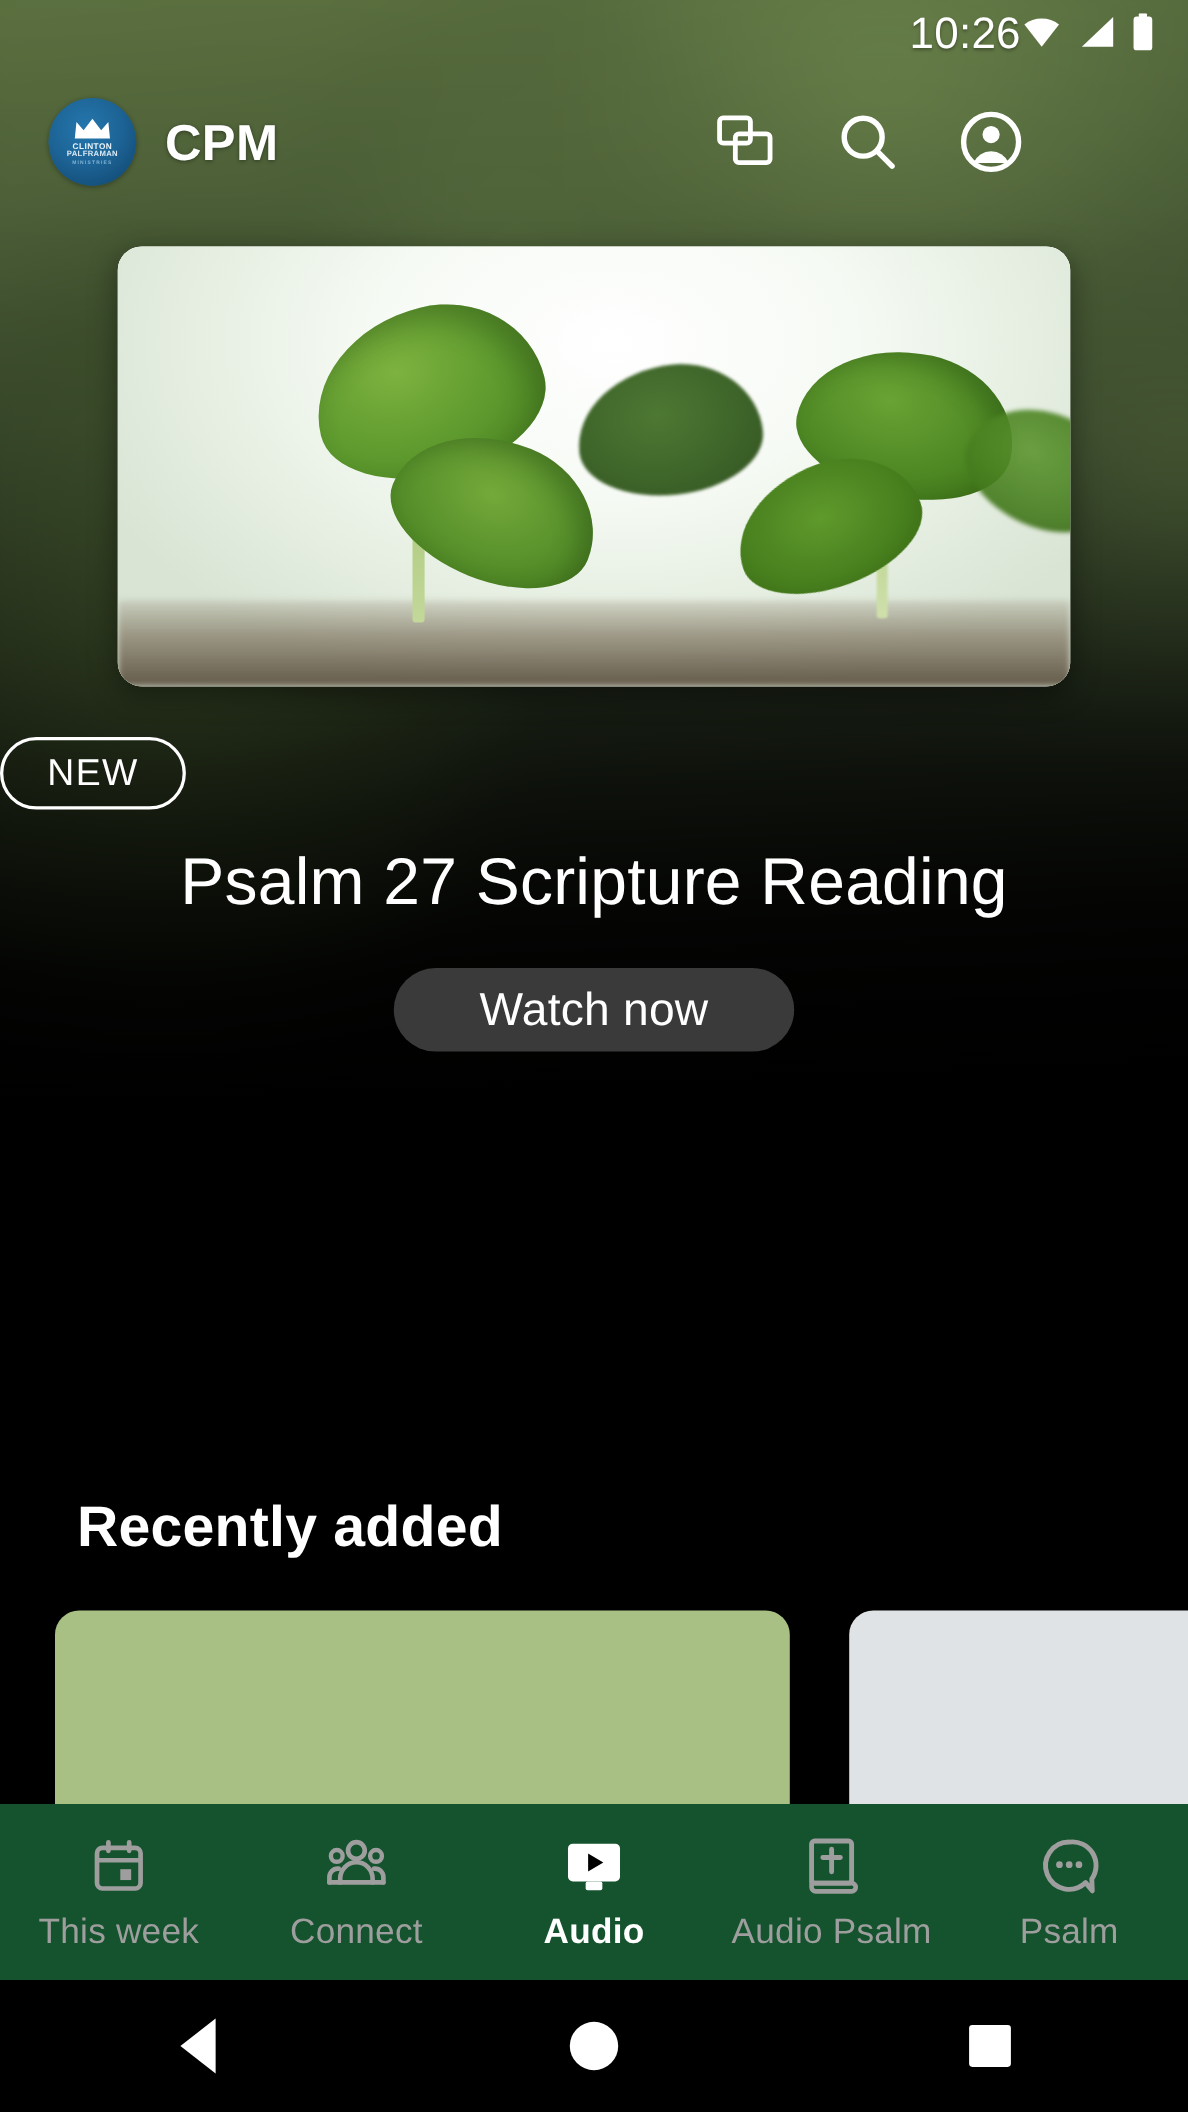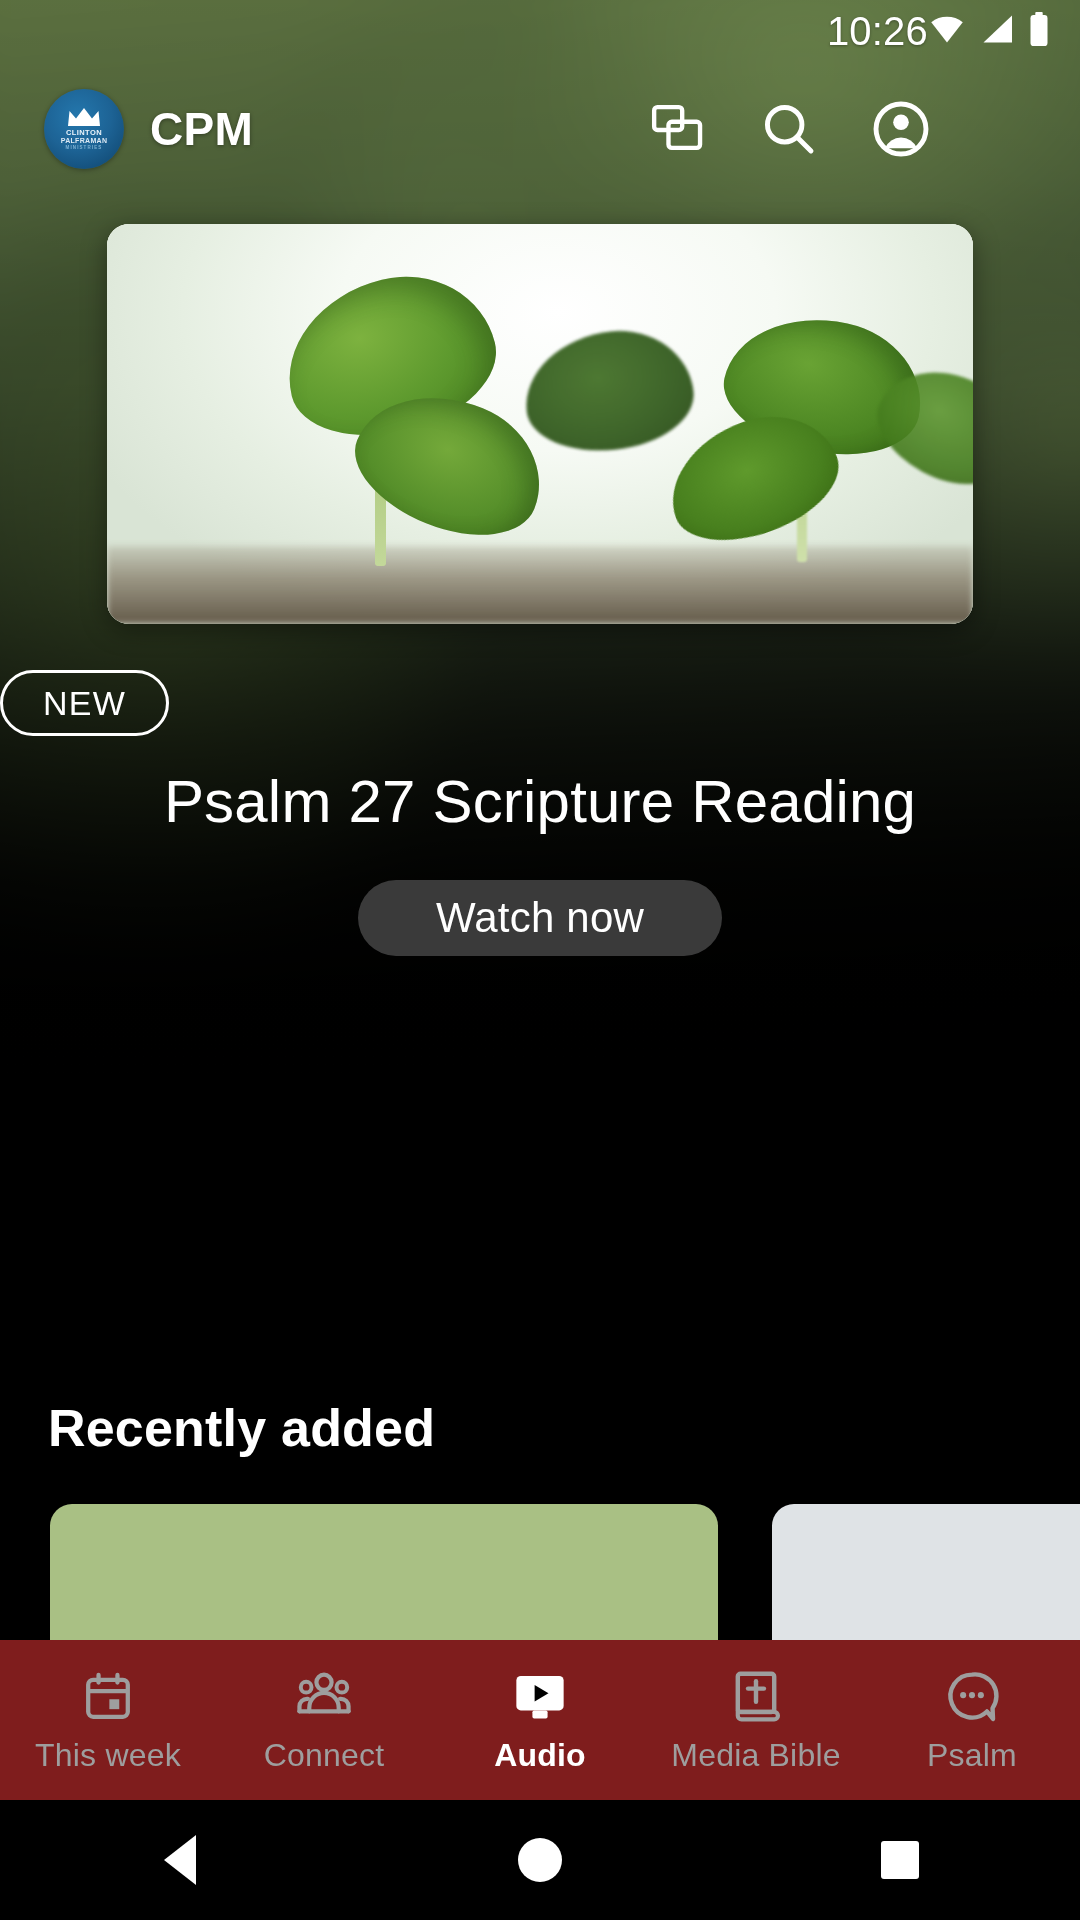--- a/index.html
+++ b/index.html
@@ -173,21 +173,21 @@
     letter-spacing:0.2px;
     font-family:"Liberation Sans", sans-serif;
   }
 
   
   .section {
     position:absolute; top:1358px; left:0; width:1080px; z-index:20;
   }
   .section-title {
     color:#fff; font-size:52px; font-weight:700;
-    padding-left:48px; letter-spacing:0.2px;margin-top:40px;
+    padding-left:70px; letter-spacing:0.2px;
   }
   .card-row {
     display:flex; gap:54px;
     padding-left:50px;
     margin-top:46px;
   }
   .card {
     flex:none;
     width:668px; height:376px;
     border-radius:22px;
@@ -200,21 +200,21 @@
     font-size:110px; font-weight:400;
     letter-spacing:2px;
     white-space:nowrap;
     transform:translateY(58px);
   }
 
   
   .bottom-nav {
     position:absolute; bottom:120px; left:0;
     width:1080px; height:160px;
-    background:#7f1d1d;
+    background:#14532d;
     display:flex; align-items:center;
     z-index:40;
   }
   .nav-item {
     flex:1;
     display:flex; flex-direction:column;
     align-items:center; justify-content:center;
     gap:10px;
     cursor:pointer;
   }
@@ -419,21 +419,21 @@
 
     <div class="nav-item">
       <span class="nav-icon">
         <svg width="52" height="56" viewBox="0 0 22 24">
           <rect x="3.2" y="2" width="15.6" height="16.4" rx="1.2" fill="none" stroke="#9e9e9e" stroke-width="1.9"></rect>
           <path d="M3.2 18.4 h15.6 a1.6 1.6 0 0 1 0 3.2 h-14 a1.6 1.6 0 0 1 -1.6 -1.6 z" fill="none" stroke="#9e9e9e" stroke-width="1.8"></path>
           <line x1="11" y1="5.2" x2="11" y2="14" stroke="#9e9e9e" stroke-width="1.9" stroke-linecap="round"></line>
           <line x1="7.6" y1="8.4" x2="14.4" y2="8.4" stroke="#9e9e9e" stroke-width="1.9" stroke-linecap="round"></line>
         </svg>
       </span>
-      <span class="nav-label">Media Bible</span>
+      <span class="nav-label">Audio Psalm</span>
     </div>
 
     <div class="nav-item">
       <span class="nav-icon">
         <svg width="56" height="56" viewBox="0 0 24 24">
           <path d="M12 2.4 a9.2 9.2 0 1 1 -6.4 15.8 L3 21.4 l0.2 -4.6 A9.2 9.2 0 0 1 12 2.4 z" fill="none" stroke="#9e9e9e" stroke-width="1.9" stroke-linejoin="round" transform="translate(24,0) scale(-1,1)"></path>
           <circle cx="8.2" cy="11.2" r="1.3" fill="#9e9e9e"></circle>
           <circle cx="12" cy="11.2" r="1.3" fill="#9e9e9e"></circle>
           <circle cx="15.8" cy="11.2" r="1.3" fill="#9e9e9e"></circle>
         </svg>

